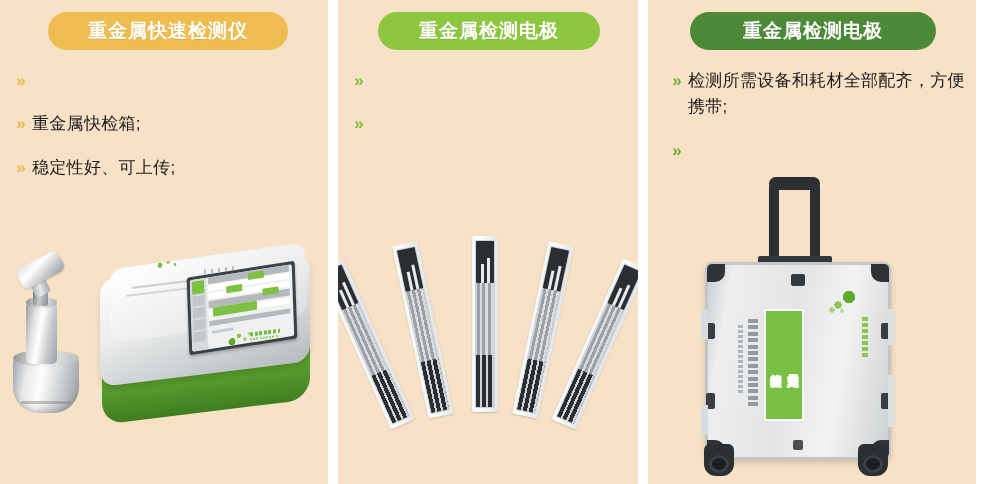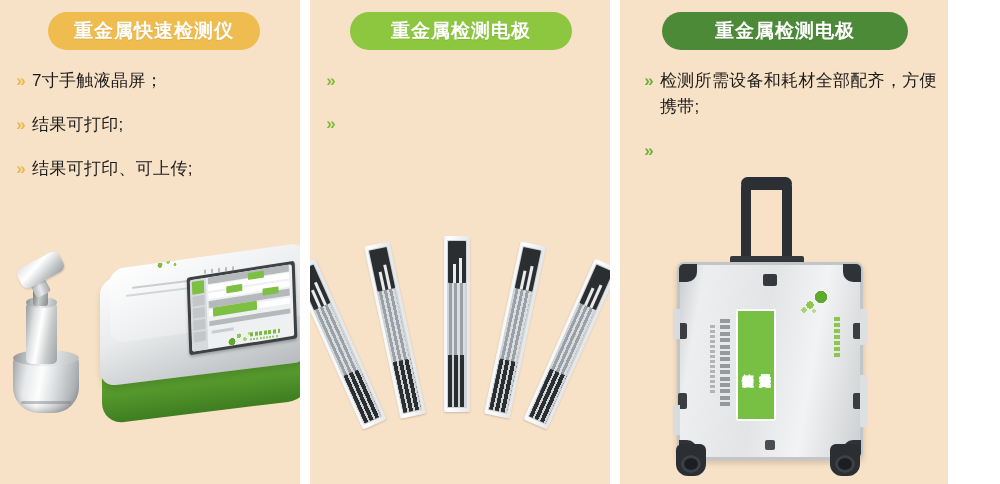--- a/index.html
+++ b/index.html
@@ -14,21 +14,21 @@
     width:1000px;height:484px;
     display:flex;
     background:#ffffff;
   }
   .panel{
     position:relative;
     background:#F8E2C7;
     height:484px;
     overflow:hidden;
   }
-  .panel.p1{width:300px;}
+  .panel.p1{width:328px;}
   .gap{width:10px;height:484px;background:#ffffff;}
   .panel.p2{width:300px;}
   .panel.p3{width:328px;}
 
   
   .pill{
     position:absolute;
     top:12px;
     height:38px;
     border-radius:19px;
@@ -322,29 +322,28 @@
 <body>
 
 <div class="board">
 
   <section class="panel p1">
     <div class="pill">重金属快速检测仪</div>
 
     <div class="bullets">
       <div class="bullet">
         <span class="chev">»</span>
-        <span class="btxt">7寸手触液晶屏；</span>
-      </div>
-      <div class="bullet">
-        <span class="chev">»</span>
-        <span class="btxt">结果可打印;</span>
-      </div>
-      <div class="bullet">
-        <span class="chev">»</span>
-        <span class="btxt">结果可打印、可上传;</span>
+      </div>
+      <div class="bullet">
+        <span class="chev">»</span>
+        <span class="btxt">重金属快检箱;</span>
+      </div>
+      <div class="bullet">
+        <span class="chev">»</span>
+        <span class="btxt">稳定性好、可上传;</span>
       </div>
     </div>
 
     <div class="art1">
 
       <div class="holder-base"></div>
       <div class="holder-top"></div>
       <div class="holder-col"></div>
       <div class="holder-col-top"></div>
       <div class="holder-neck"></div>

